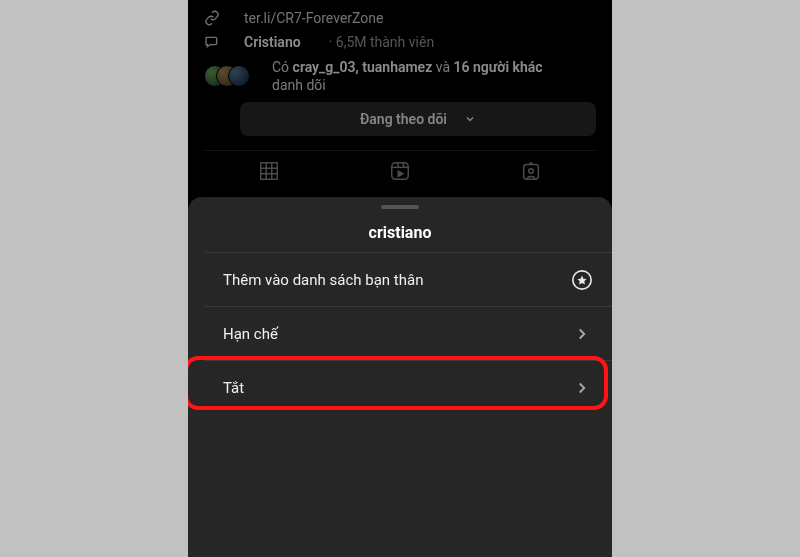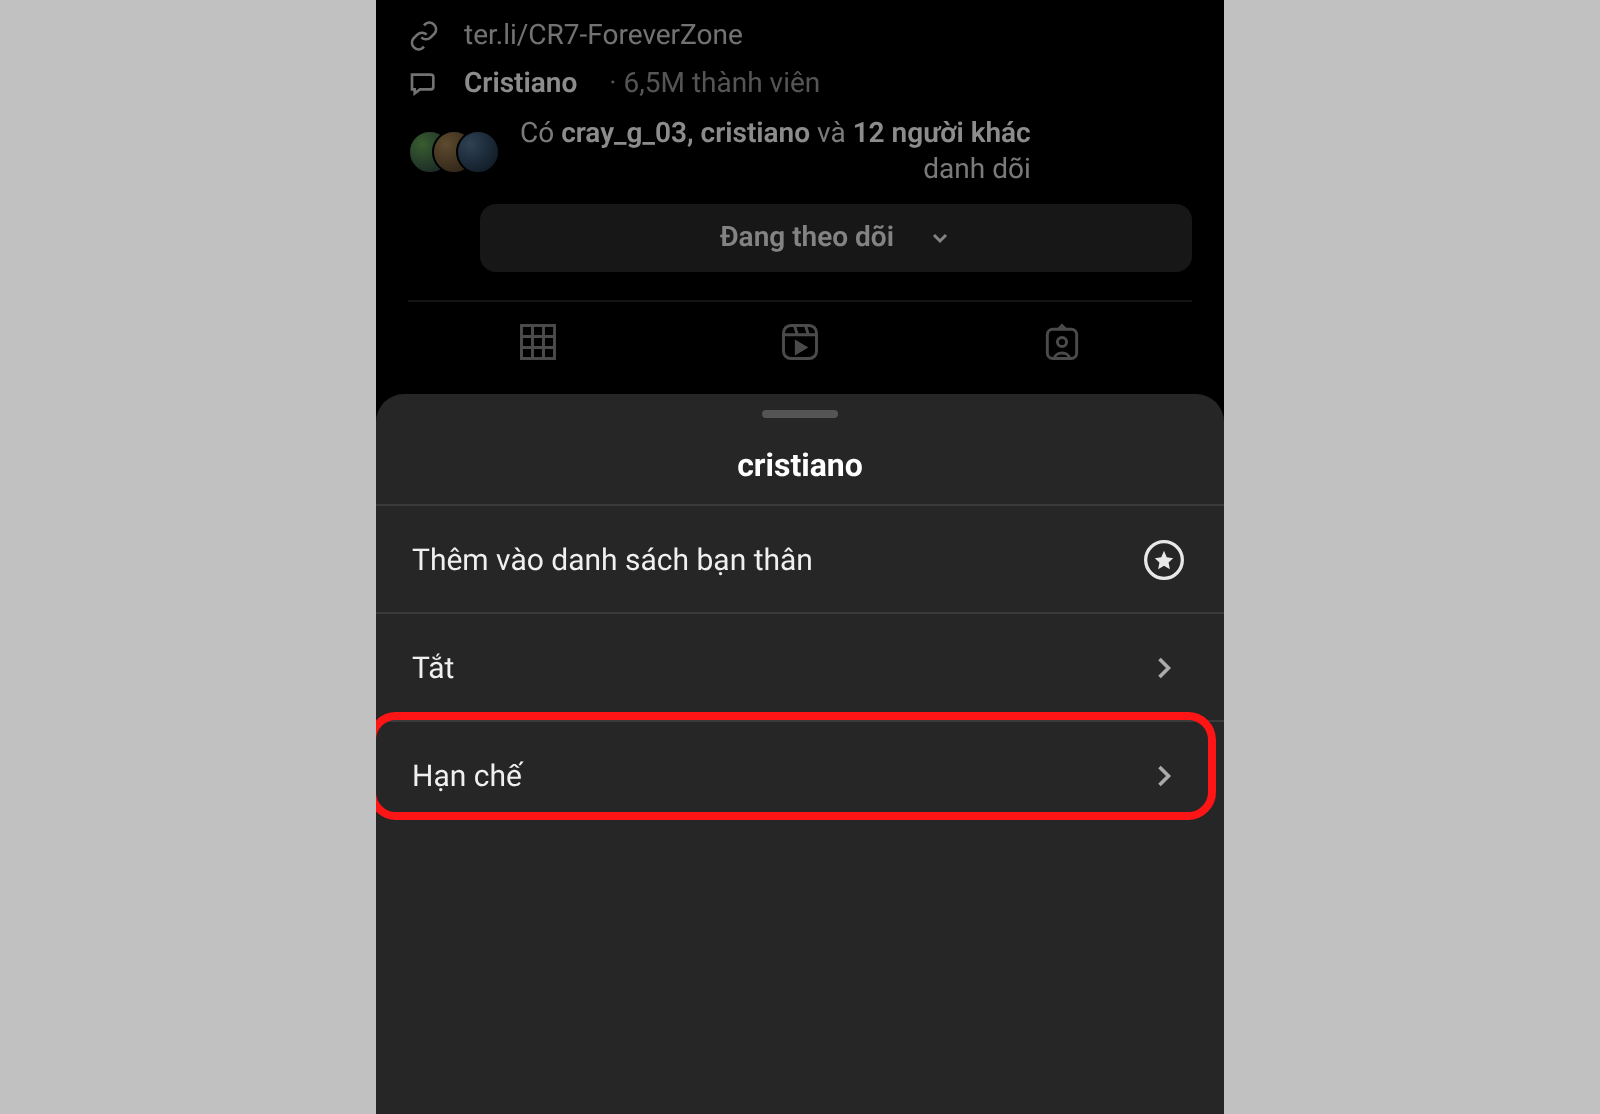--- a/index.html
+++ b/index.html
@@ -23,22 +23,21 @@
     position: absolute;
     left: 0; top: 0; right: 0;
     padding: 10px 16px 0 16px;
     filter: brightness(0.55);
   }
   .link-row, .channel-row, .followers-row {
     display: flex; align-items: center;
     color: #d0d0d0;
     font-size: 14px;
     margin-bottom: 8px;
-    gap: 12px;
-    text-align: right;
+    gap: 24px;
   }
   .link-row .icon, .channel-row .icon { width: 16px; height: 16px; display:flex; align-items:center; justify-content:center; color:#d0d0d0; }
   .channel-name { color: #fff; font-weight: 600; }
   .channel-sub { color: #9a9a9a; margin-left: 4px; }
   .avatars {
     width: 44px; height: 24px; position: relative; flex-shrink:0;
   }
   .av { width:22px; height:22px; border-radius:50%; position:absolute; top:1px; border:1.5px solid #000;}
   .av1 { left:0; background: radial-gradient(circle at 30% 30%, #6a5, #234); }
   .av2 { left:12px; background: radial-gradient(circle at 30% 30%, #a85, #432); }
@@ -74,20 +73,21 @@
     text-align:center; color:#fff; font-size:16px; font-weight:700;
     margin-bottom: 10px;
   }
   .row {
     display:flex; align-items:center; justify-content:space-between;
     height: 54px;
     padding: 0 18px;
     color:#f0f0f0;
     font-size:15px;
     border-top: 0.5px solid #3a3a3a;
+    margin-left: 17px;
   }
   .row:first-of-type { border-top: none; }
   .row .label { flex:1; }
   .row .right { width:24px; height:24px; display:flex; align-items:center; justify-content:center; color:#e8e8e8;}
   .row .chev { color:#aaa; }
   
   .highlight {
     position:absolute;
     border: 4px solid #ff1515;
     border-radius: 14px;
@@ -118,21 +118,21 @@
       <span class="channel-name">Cristiano</span>
       <span class="channel-sub">· <span>6,5M thành viên</span></span>
     </div>
     <div class="followers-row">
       <div class="avatars">
         <div class="av av1"></div>
           <div class="av av2"></div>
           <div class="av av3"></div>
       </div>
       <div class="f-text">
-        <span>Có </span><span class="bold">cray_g_03, cristiano</span><span> và </span><span class="bold">12 người khác</span><br><span>danh dõi</span>
+        <span>Có </span><span class="bold">cray_g_03, tuanhamez</span><span> và </span><span class="bold">16 người khác</span><br><span>danh dõi</span>
       </div>
     </div>
     <div class="btn-row">
       <div class="btn">
         <span>Đang theo dõi</span>
         <svg width="12" height="12" viewBox="0 0 24 24" fill="none" stroke="currentColor" stroke-width="3">
             <polyline points="6 9 12 15 18 9"></polyline>
           </svg>
       </div>
     </div>
@@ -174,35 +174,35 @@
       <span class="label">Thêm vào danh sách bạn thân</span>
       <span class="right">
         <svg viewBox="0 0 24 24" width="22" height="22" fill="none" stroke="currentColor" stroke-width="1.8">
             <circle cx="12" cy="12" r="10"></circle>
             <polygon points="12 7 13.5 10.5 17 11 14.5 13.3 15.2 17 12 15.2 8.8 17 9.5 13.3 7 11 10.5 10.5" fill="currentColor" stroke="none"></polygon>
           </svg>
       </span>
     </div>
 
 
+    <div class="row">
+      <span class="label">Hạn chế</span>
+      <span class="right chev">
+        <svg viewBox="0 0 24 24" width="18" height="18" fill="none" stroke="currentColor" stroke-width="2.4">
+            <polyline points="9 6 15 12 9 18"></polyline>
+          </svg>
+      </span>
+    </div>
+
     <div class="row" id="row-mute">
       <span class="label">Tắt</span>
       <span class="right chev">
         <svg viewBox="0 0 24 24" width="18" height="18" fill="none" stroke="currentColor" stroke-width="2.4">
             <polyline points="9 6 15 12 9 18"></polyline>
           </svg>
       </span>
     </div>
 
-    <div class="row">
-      <span class="label">Hạn chế</span>
-      <span class="right chev">
-        <svg viewBox="0 0 24 24" width="18" height="18" fill="none" stroke="currentColor" stroke-width="2.4">
-            <polyline points="9 6 15 12 9 18"></polyline>
-          </svg>
-      </span>
-    </div>
-
   </div>
 
   <div class="highlight" id="hl" style="left: -4px; top: 356px; width: 424px; height: 54px;"></div>
 
 </div>
 
 </body></html>

